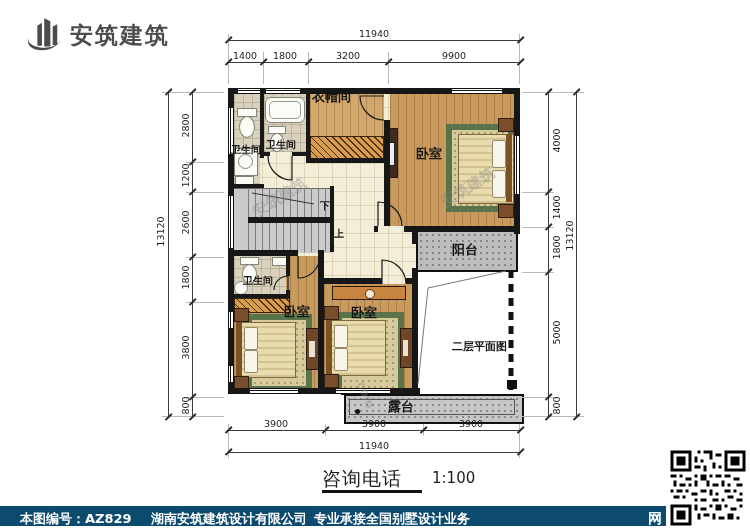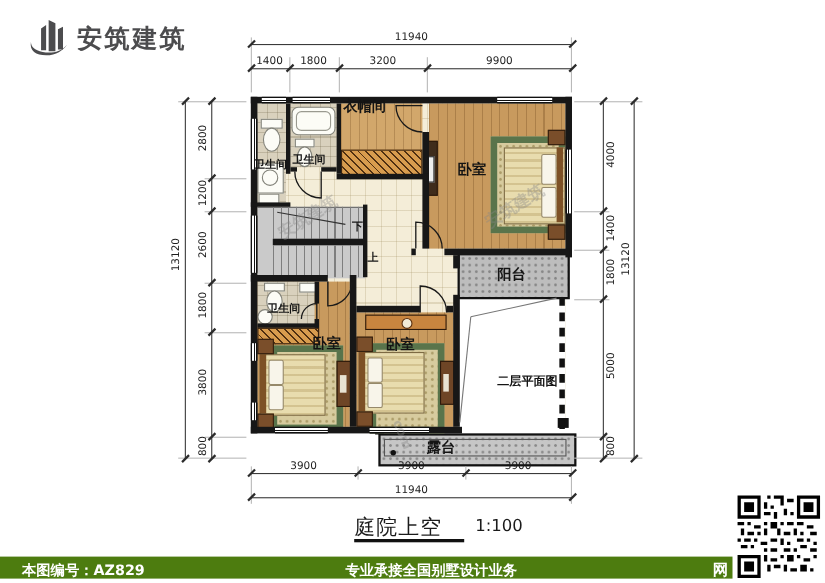--- a/index.html
+++ b/index.html
@@ -35,21 +35,21 @@
       background-image:radial-gradient(rgba(120,100,40,.45) 1px,rgba(0,0,0,0) 1.4px);background-size:6px 6px;}
   .bed{position:absolute;background:#e8dcae;border:1px solid #7d6a43;
       background-image:repeating-linear-gradient(0deg,rgba(150,120,55,.25) 0 2px,rgba(0,0,0,0) 2px 7px);}
   .pillow{position:absolute;background:#f8f5ea;border:1px solid #96896a;border-radius:2px;}
   .hb{position:absolute;background:#7d5126;}
   .nstand{position:absolute;background:#7a4e2a;border:1px solid #33200e;}
   .fixture{position:absolute;background:#fcfcf6;border:1px solid #83837a;}
   .round{border-radius:50%;}
   .dresser{position:absolute;background:#6e4526;border:1px solid #2c190b;}
   .wm{position:absolute;color:rgba(135,135,135,.38);font-weight:bold;white-space:nowrap;}
-  .footer-bar{position:absolute;left:0;top:506px;width:750px;height:20px;background:#4d7c0f;}
+  .footer-bar{position:absolute;left:0;top:506px;width:750px;height:20px;background:#0c4a6e;}
   .footer-text{position:absolute;color:#fff;font-size:13px;font-weight:bold;top:4px;white-space:nowrap;}
   .brand{position:absolute;left:70px;top:20px;font-size:23px;font-weight:bold;color:#4c4c4e;letter-spacing:2px;}
   .tagline{position:absolute;left:26px;top:56px;font-size:15px;font-weight:bold;color:#4c4c4e;letter-spacing:2px;}
   .title-main{position:absolute;left:322px;top:466px;font-size:19px;color:#1b1b1b;letter-spacing:1px;}
   .title-scale{position:absolute;left:432px;top:469px;font-size:15px;color:#1b1b1b;}
   .underline{position:absolute;left:322px;top:490px;width:100px;height:3px;background:#111;}
   svg.overlay{position:absolute;left:0;top:0;pointer-events:none;}
 </style>
 </head>
 <body>
@@ -286,26 +286,27 @@
   <div class="dimtext v" style="left:165px;top:272px;width:40px">1800</div>
   <div class="dimtext v" style="left:165px;top:342px;width:40px">3800</div>
   <div class="dimtext v" style="left:165px;top:400px;width:40px">800</div>
   <div class="dimtext v" style="left:536px;top:135px;width:40px">4000</div>
   <div class="dimtext v" style="left:536px;top:202px;width:40px">1400</div>
   <div class="dimtext v" style="left:536px;top:242px;width:40px">1800</div>
   <div class="dimtext v" style="left:536px;top:327px;width:40px">5000</div>
   <div class="dimtext v" style="left:536px;top:400px;width:40px">800</div>
   <div class="dimtext v" style="left:549px;top:230px;width:40px">13120</div>
 
-  <div class="title-main">庭院上空</div>
+  <div class="title-main">咨询电话</div>
   <div class="underline"></div>
   <div class="title-scale">1:100</div>
 
   <div class="footer-bar">
     <div class="footer-text" style="left:20px">本图编号：AZ829</div>
+    <div class="footer-text" style="left:151px">湖南安筑建筑设计有限公司</div>
     <div class="footer-text" style="left:314px">专业承接全国别墅设计业务</div>
     <div class="footer-text" style="left:648px;font-size:14px">网</div>
   </div>
 
   <div class="abs" style="left:666px;top:446px;width:84px;height:84px;background:#fff;padding:0">
     <svg width="84" height="84" viewBox="-1.5 -1.5 28 28">
       <rect x="-1.5" y="-1.5" width="28" height="28" fill="#fff"></rect>
       <path fill="#000" d="M0,0h7v7h-7z M18,0h7v7h-7z M0,18h7v7h-7z"></path>
       <path fill="#fff" d="M1,1h5v5h-5z M19,1h5v5h-5z M1,19h5v5h-5z"></path>
       <path fill="#000" d="M2,2h3v3h-3z M20,2h3v3h-3z M2,20h3v3h-3z"></path>

